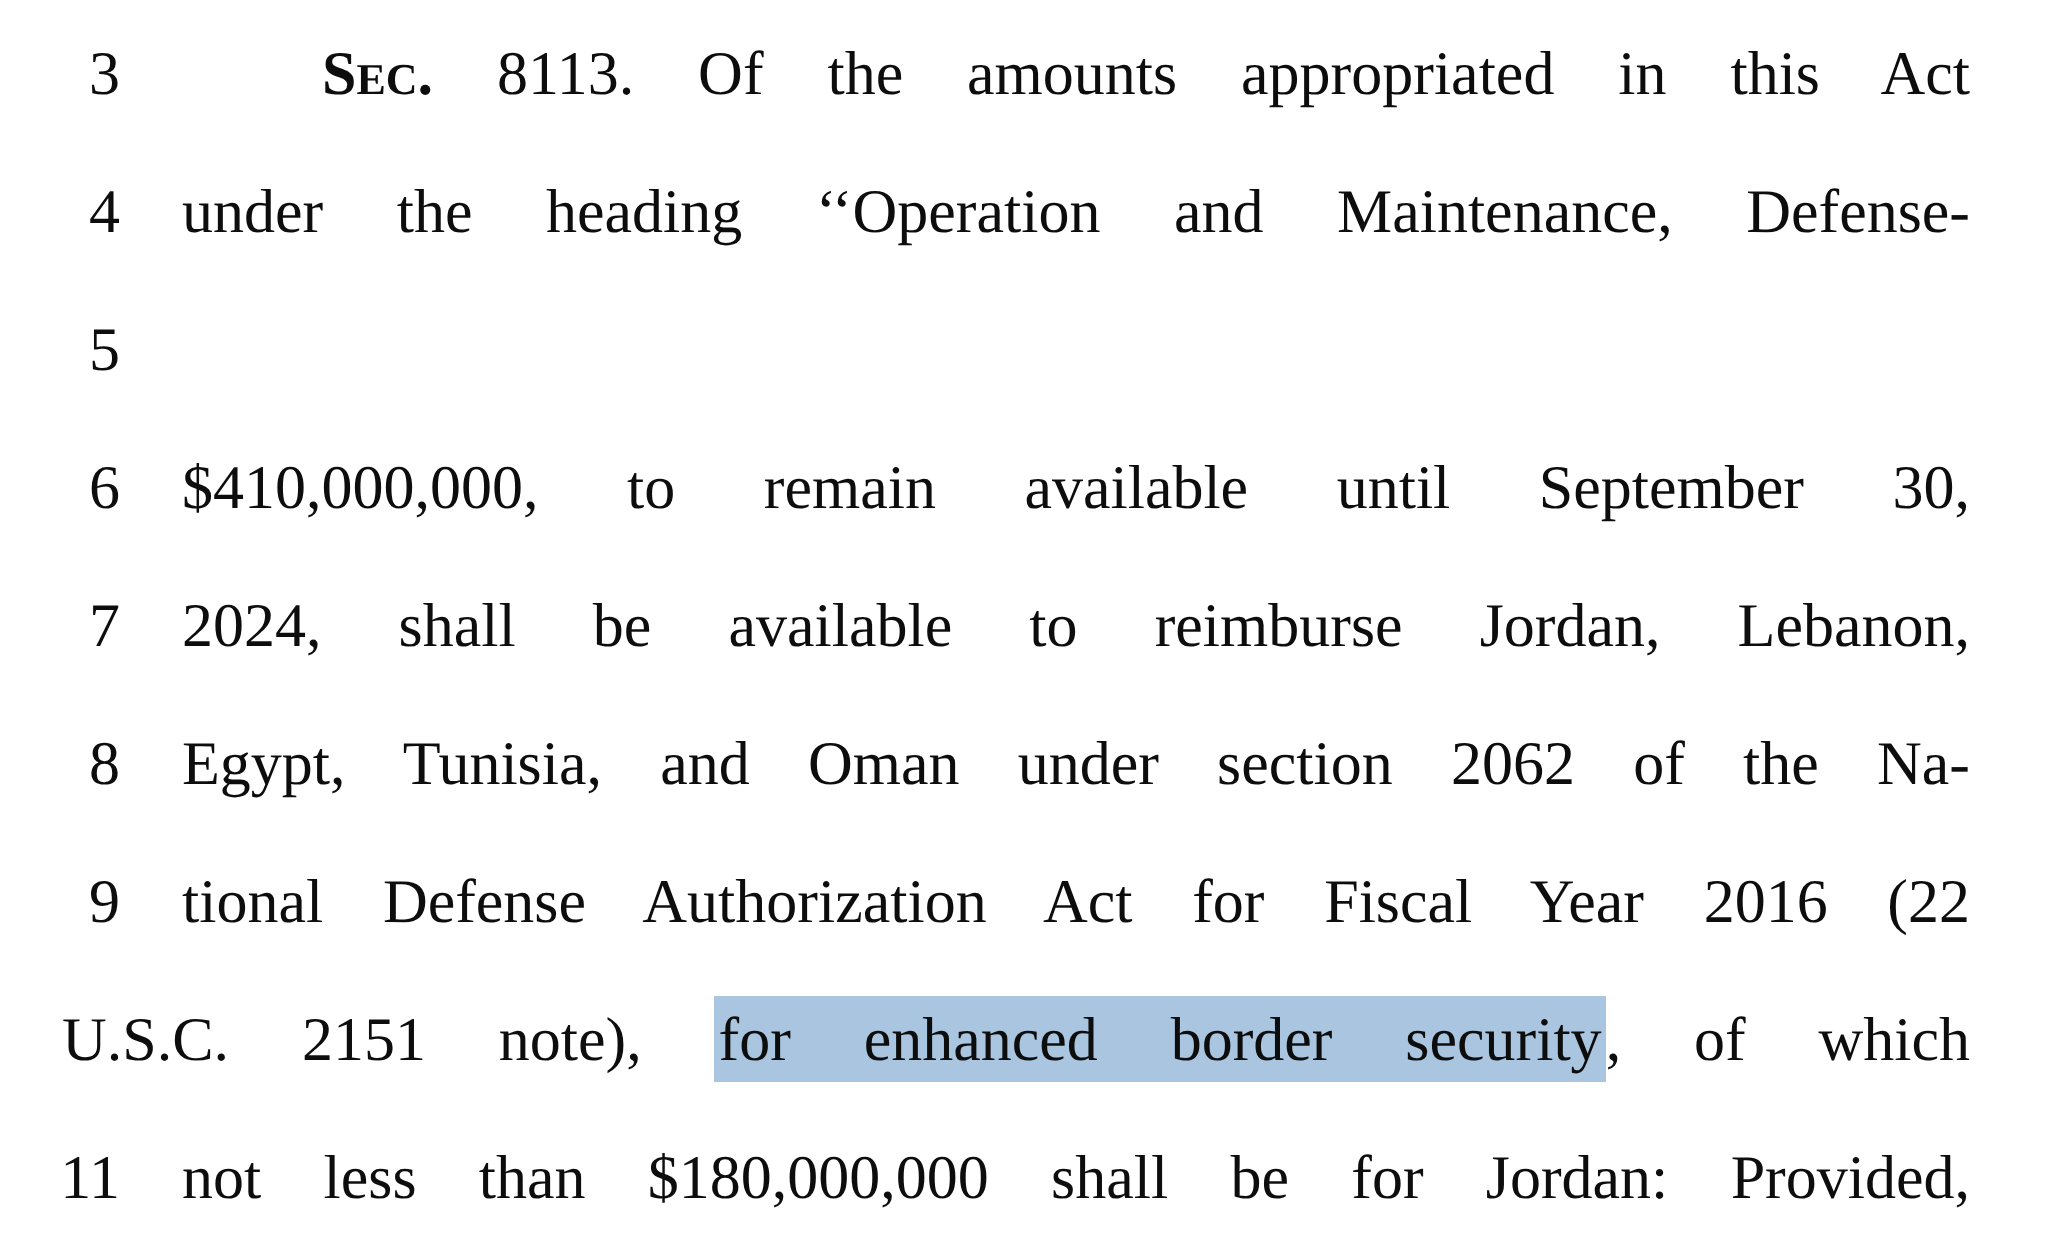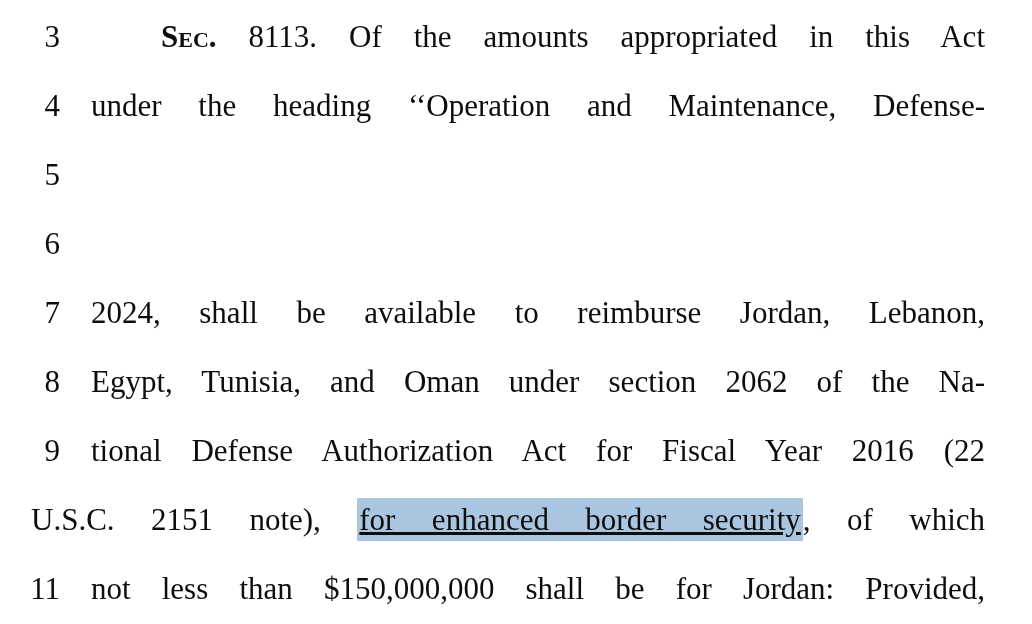--- a/index.html
+++ b/index.html
@@ -44,21 +44,20 @@
   }
   .sc {
     font-variant: small-caps;
     font-weight: bold;
   }
   .it {
   }
   .hl {
     background-color: var(--hl, #a9c5df);
     padding: 4px 2px;
-    text-decoration: underline;
   }
 </style>
 </head>
 <body style="background: rgb(255, 255, 255);">
 
 <div class="page" style="color: rgb(13, 13, 13);">
 
   <div class="line">
     <span class="num">3</span>
     <div class="text indent"><span class="sc">Sec.</span><span> 8113. Of the amounts appropriated in this Act</span></div>
@@ -68,20 +67,21 @@
     <span class="num">4</span>
     <div class="text"><span>under the heading ‘‘Operation and Maintenance, Defense-</span></div>
   </div>
 
   <div class="line">
     <span class="num">5</span>
   </div>
 
   <div class="line">
     <span class="num">6</span>
+    <div class="text"><span>$410,000,000, to remain available until September 30,</span></div>
   </div>
 
   <div class="line">
     <span class="num">7</span>
     <div class="text"><span>2024, shall be available to reimburse Jordan, Lebanon,</span></div>
   </div>
 
   <div class="line">
     <span class="num">8</span>
     <div class="text"><span>Egypt, Tunisia, and Oman under section 2062 of the Na-</span></div>
@@ -91,16 +91,16 @@
     <span class="num">9</span>
     <div class="text"><span>tional Defense Authorization Act for Fiscal Year 2016 (22</span></div>
   </div>
 
   <div class="line">
     <div class="text"><span>U.S.C. 2151 note), </span><span class="hl">for enhanced border security</span><span>, of which</span></div>
   </div>
 
   <div class="line">
     <span class="num">11</span>
-    <div class="text"><span>not less than $150,000,000 shall be for Jordan: </span><span class="it">Provided,</span></div>
+    <div class="text"><span>not less than $180,000,000 shall be for Jordan: </span><span class="it">Provided,</span></div>
   </div>
 
 </div>
 
 </body></html>

